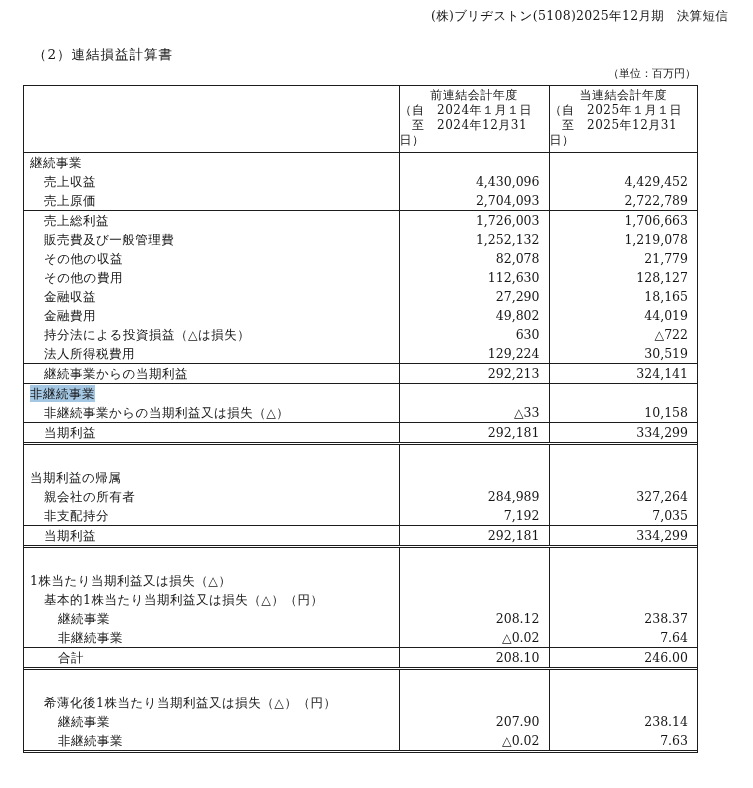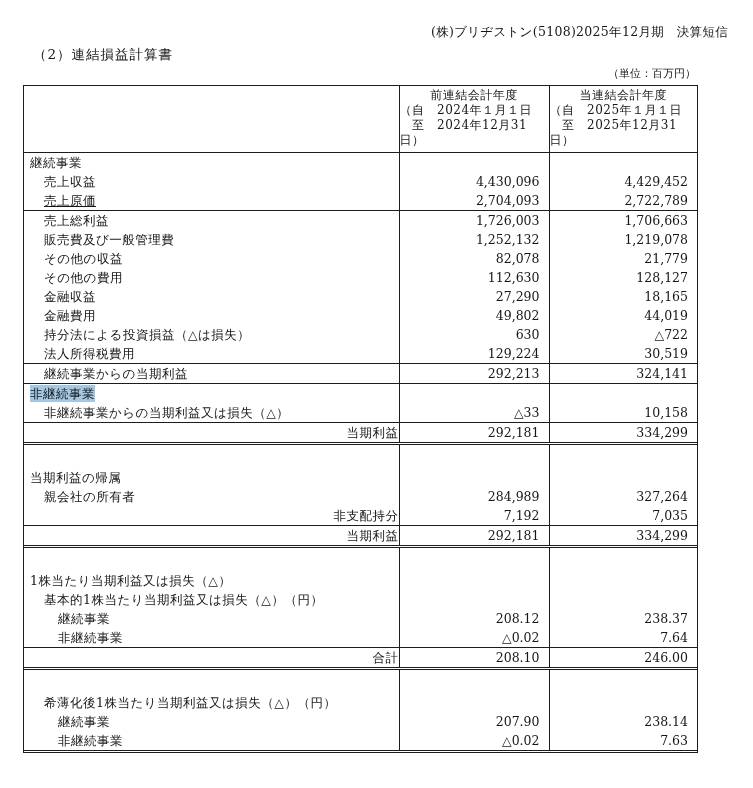--- a/index.html
+++ b/index.html
@@ -5,21 +5,21 @@
   html,body { margin:0; padding:0; }
   body {
     width:753px; height:788px;
     background:#ffffff;
     color:#161616;
     font-family:"DejaVu Serif","Liberation Serif",serif;
     position:relative;
     overflow:hidden;
   }
   .doc-header {
-    position:absolute; top:24px; right:25px;
+    position:absolute; top:8px; right:25px;
     font-size:12.5px; letter-spacing:0.3px;
     white-space:nowrap;
   }
   .section-title {
     position:absolute; top:46px; left:33px;
     font-size:13.5px; letter-spacing:1px;
     white-space:nowrap;
   }
   .unit-label {
     position:absolute; top:66px; right:57px;
@@ -41,21 +41,21 @@
     border-bottom:1px solid #1c1c1c;
     height:52px; vertical-align:middle; text-align:center;
     font-size:12px; padding:2px 0 4px 0;
   }
   .hcell { display:inline-block; text-align:left; line-height:15px; letter-spacing:0.5px; }
   .hcell .period-title { text-align:center; }
   tbody td { height:19px; line-height:19px; padding:0; white-space:nowrap; overflow:hidden; }
   tbody td.lbl { letter-spacing:0.5px; }
   tbody td.val { text-align:right; padding-right:9px; }
   tr.top td { border-top:1px solid #1c1c1c; }
-  tr.dbl td { border-bottom:3px double #1c1c1c;text-align:right; }
+  tr.dbl td { border-bottom:3px double #1c1c1c; }
   tr.spacer td { height:23px; }
   .hl { background:#a4c7e4; padding:1px 0; }
 </style>
 </head>
 <body>
 
 <div class="doc-header">(株)ブリヂストン(5108)2025年12月期　決算短信</div>
 <div class="section-title">（2）連結損益計算書</div>
 <div class="unit-label">（単位：百万円）</div>
 
@@ -90,21 +90,21 @@
           <td class="lbl" style="padding-left: 6px;">継続事業</td>
           <td class="val"></td>
           <td class="val"></td>
         </tr>
         <tr>
           <td class="lbl" style="padding-left: 20px;">売上収益</td>
           <td class="val">4,430,096</td>
           <td class="val">4,429,452</td>
         </tr>
         <tr>
-          <td class="lbl" style="padding-left: 20px; text-decoration: underline;">売上原価</td>
+          <td class="lbl" style="padding-left: 20px;">売上原価</td>
           <td class="val">2,704,093</td>
           <td class="val">2,722,789</td>
         </tr>
         <tr class="top">
           <td class="lbl" style="padding-left: 20px;">売上総利益</td>
           <td class="val">1,726,003</td>
           <td class="val">1,706,663</td>
         </tr>
         <tr>
           <td class="lbl" style="padding-left: 20px;">販売費及び一般管理費</td>
@@ -170,21 +170,21 @@
           <td class="lbl" style="padding-left: 6px;">当期利益の帰属</td>
           <td class="val"></td>
           <td class="val"></td>
         </tr>
         <tr>
           <td class="lbl" style="padding-left: 20px;">親会社の所有者</td>
           <td class="val">284,989</td>
           <td class="val">327,264</td>
         </tr>
         <tr>
-          <td class="lbl" style="padding-left: 20px; text-align: right;">非支配持分</td>
+          <td class="lbl" style="padding-left: 20px;">非支配持分</td>
           <td class="val">7,192</td>
           <td class="val">7,035</td>
         </tr>
         <tr class="top dbl">
           <td class="lbl" style="padding-left: 20px;">当期利益</td>
           <td class="val">292,181</td>
           <td class="val">334,299</td>
         </tr>
         <tr class="spacer">
           <td class="lbl"></td>

